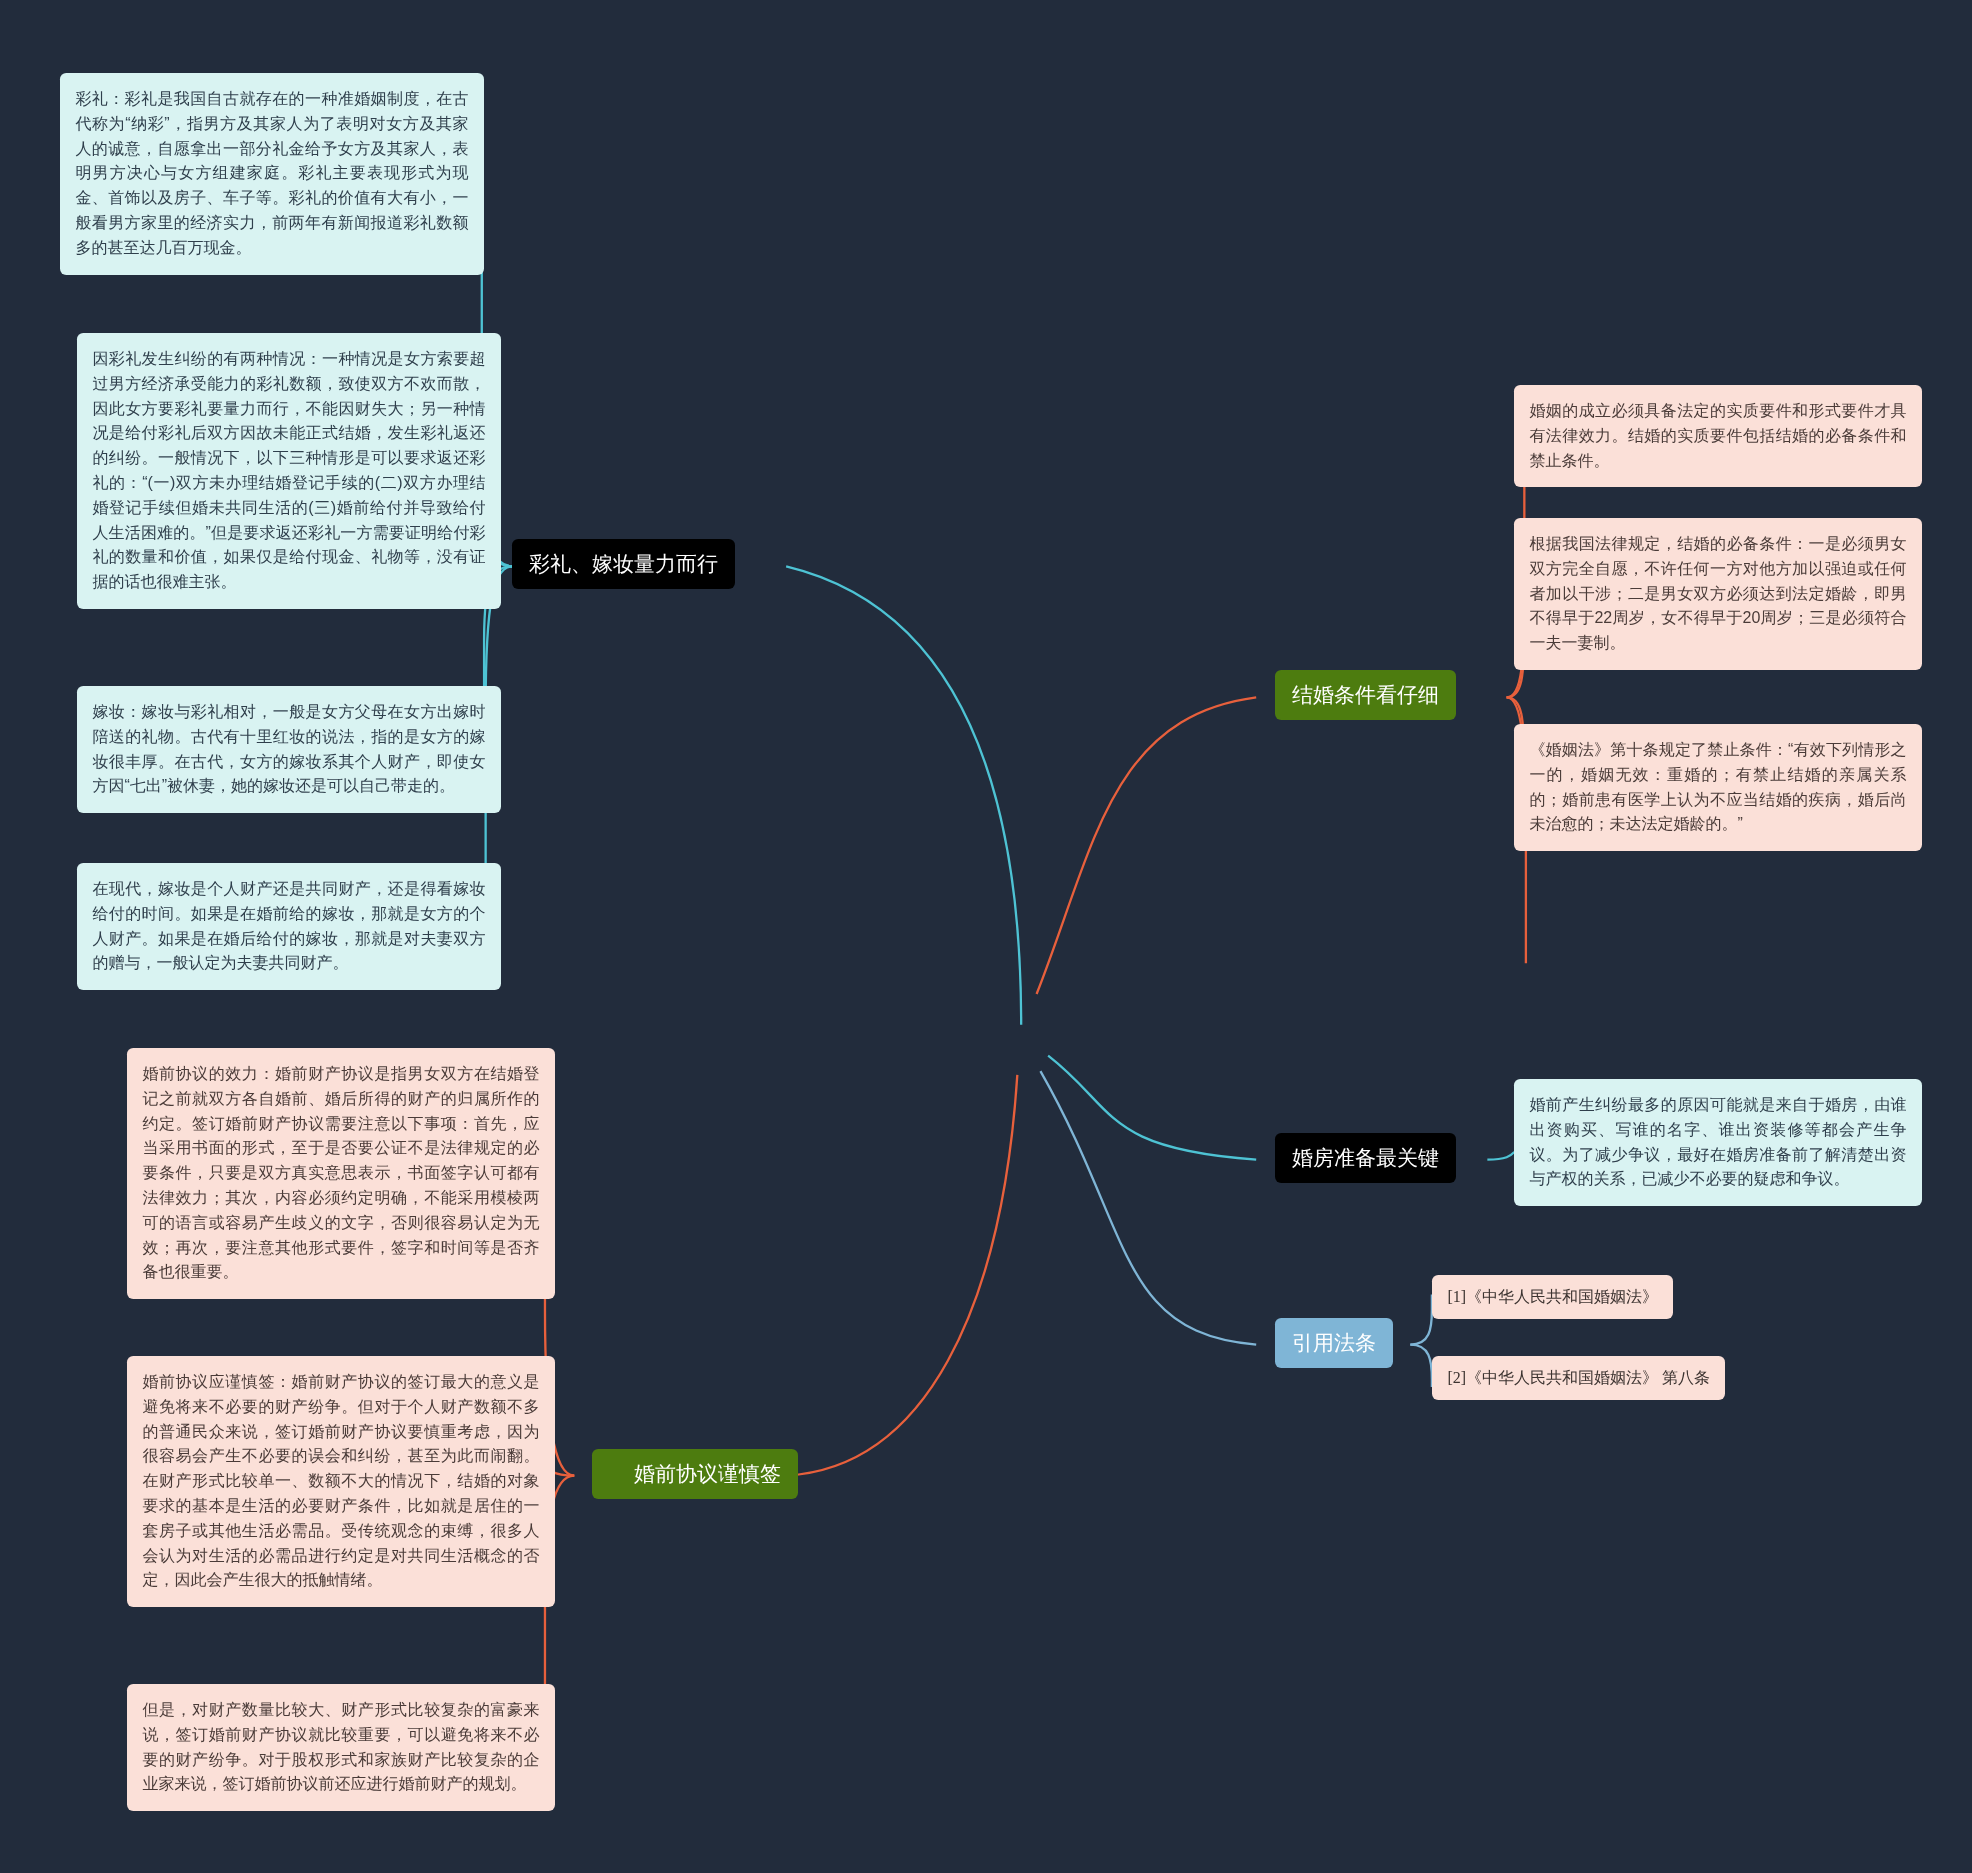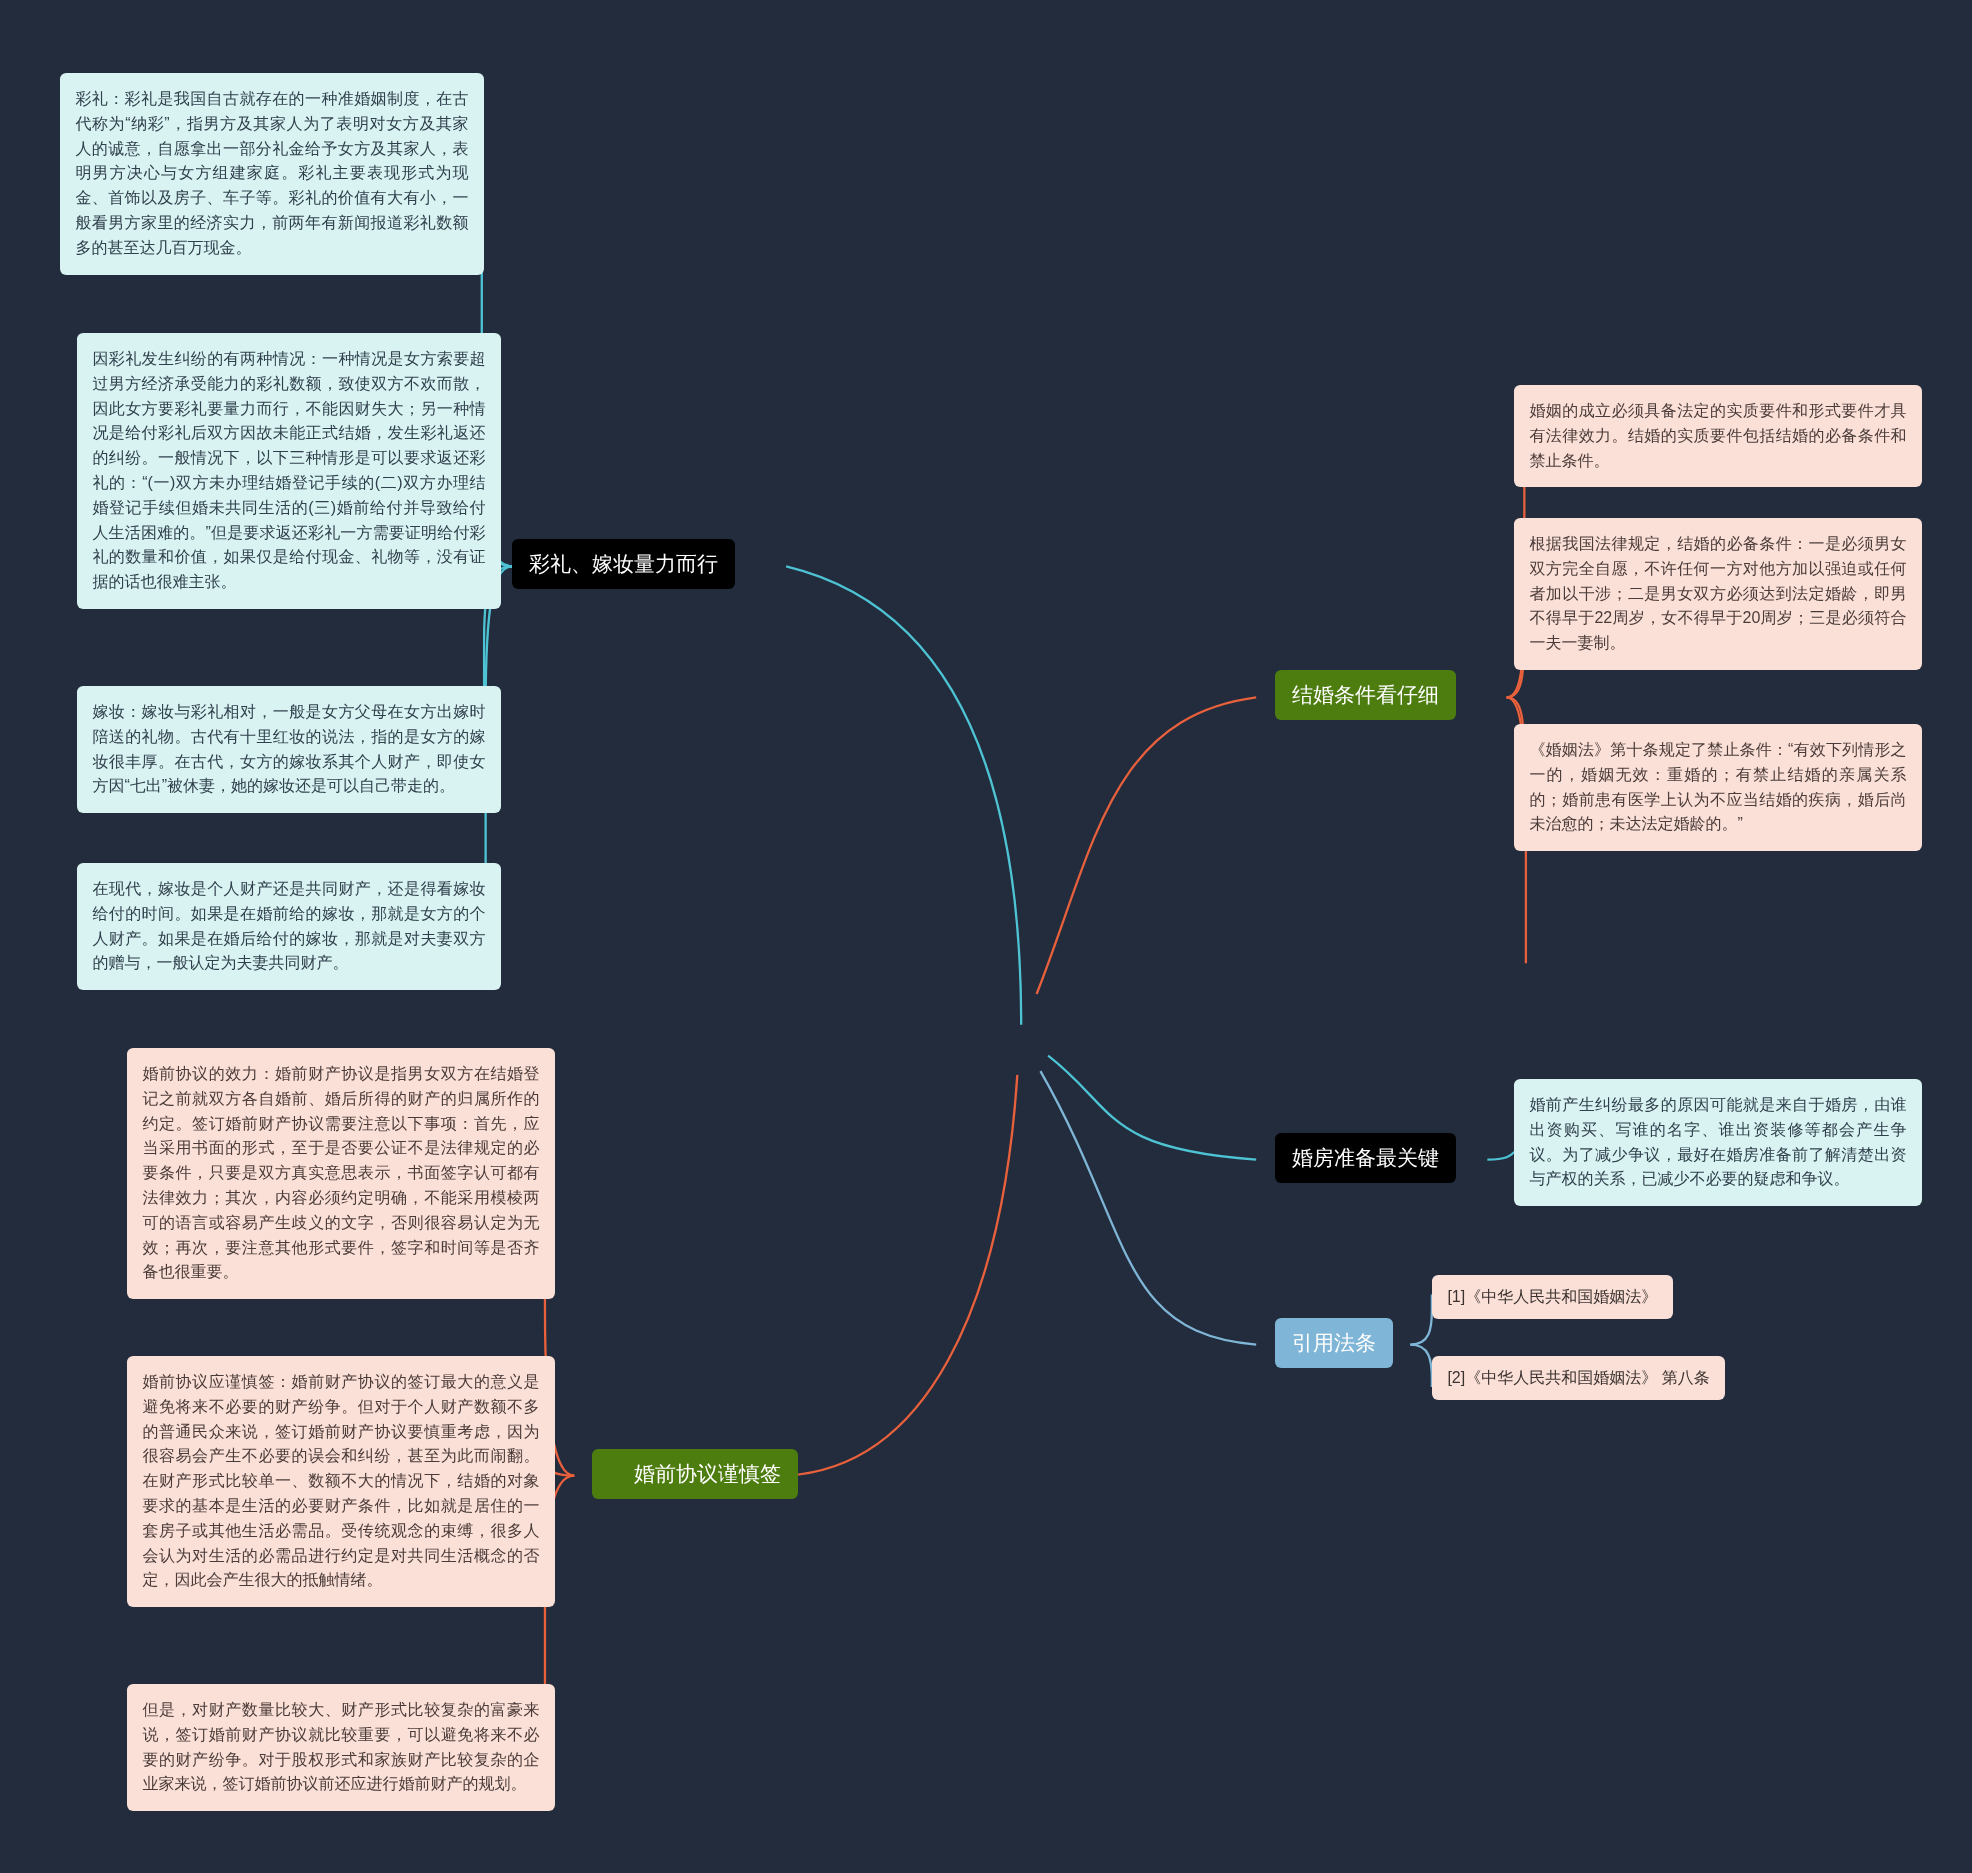--- a/index.html
+++ b/index.html
@@ -64,20 +64,21 @@
   }
   .leaf.teal { background: #d9f3f2; color: #2f3f4c; }
   .leaf.peach { background: #fbe0d8; color: #4a3b38; }
   .leaf.ref {
     background: #fbe0d8;
     color: #3c3330;
     font-size: 16px;
     padding: 10.8px 15.4px;
     white-space: nowrap;
     line-height: 1.4;
+    font-family: Liberation Serif, serif;
   }
 </style>
 </head>
 <body>
 
 <div id="canvas">
 
   <svg class="links" viewBox="0 0 2560 2432">
 
     <path d="M1325 1330 C 1325 1120, 1290 800, 1020 735" stroke="#4ec3d4" stroke-width="3" fill="none"></path>

